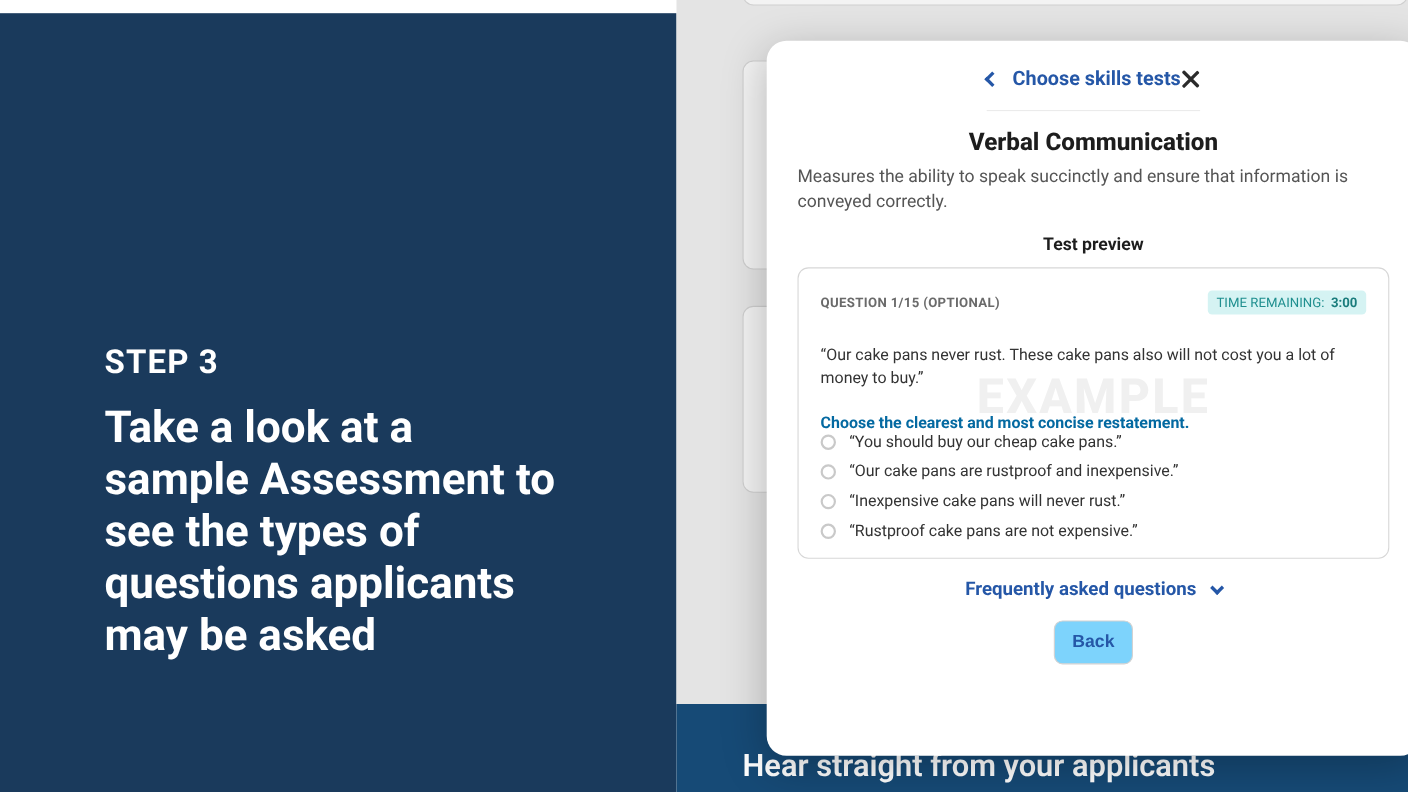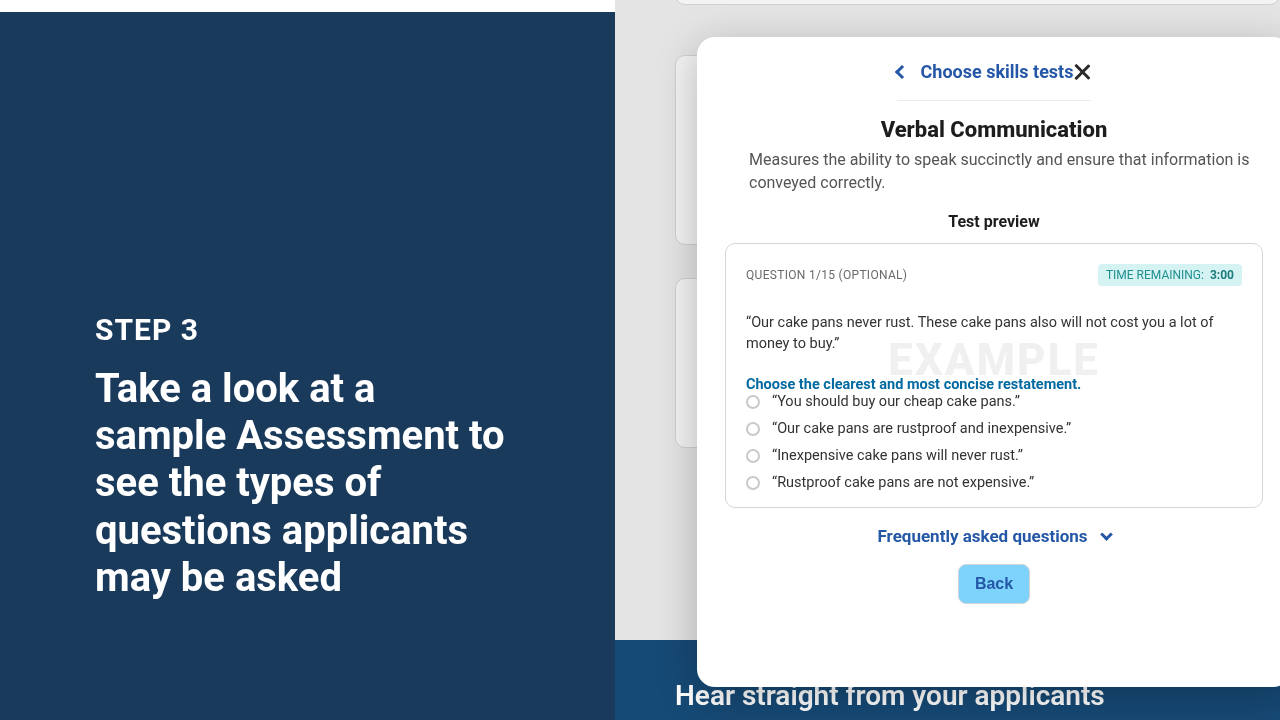--- a/index.html
+++ b/index.html
@@ -54,34 +54,34 @@
   .back-nav { display:flex; align-items:center; gap: 14px; color:#2557a7; font-weight:700; font-size:18px; cursor:pointer; }
   .chev-left { width: 10px; height: 10px; border-left: 3px solid #2557a7; border-bottom: 3px solid #2557a7; transform: rotate(45deg); }
   .close-x { width: 18px; height:18px; position: relative; cursor:pointer; }
   .close-x::before, .close-x::after {
     content:""; position:absolute; left: 8px; top: -1px; width: 2.5px; height: 20px; background:#2b2b2b; border-radius:1px;
   }
   .close-x::before { transform: rotate(45deg); }
   .close-x::after  { transform: rotate(-45deg); }
 
   .section-title { font-size: 22px; font-weight: 800; color:#1d1d1d; margin-top: 16px; }
-  .section-desc  { font-size: 16px; color:#555; line-height:1.45; margin-top: 6px; margin-left: 24px; }
+  .section-desc  { font-size: 16px; color:#555; line-height:1.45; margin-top: 6px; }
   .subhead { font-size: 16px; font-weight:700; color:#1d1d1d; margin-top: 18px; }
 
   .preview-card {
     position: relative;
     margin-top: 12px; border:1px solid #d7d7d7; border-radius: 10px;
     padding: 20px 20px 16px 20px;
   }
   .watermark {
     position:absolute; top: 90px; left:50%; transform:translateX(-50%);
     font-size: 44px; font-weight: 800; letter-spacing: 2px; color:#f0f0f0; user-select:none; pointer-events:none;
   }
   .pc-top { display:flex; align-items:center; justify-content:space-between; }
-  .q-meta { font-size: 12px; font-weight:400; color:#6a6a6a; letter-spacing:.3px; }
+  .q-meta { font-size: 12px; font-weight:700; color:#6a6a6a; letter-spacing:.3px; }
   .time-pill { background:#d5f3f3; color:#1f8f8f; font-size:12px; padding:4px 8px; border-radius:4px; display:flex; gap:6px; }
   .time-val { color:#1a7c7c; font-weight:700; }
 
   .prompt-quote { font-size:14.5px; color:#333; margin-top: 26px; line-height:1.45; }
   .prompt-instruction { font-size:14.5px; font-weight:700; color:#0369a1; margin-top: 22px; }
 
   .options { display:flex; flex-direction:column; gap: 10px; position:relative; z-index:1; }
   .option { display:flex; align-items:center; gap:12px; font-size:14.5px; color:#333; cursor:pointer; }
   .radio-dot { width:14px; height:14px; border:2px solid #c9c9c9; border-radius:50%; flex:0 0 auto; }
 

